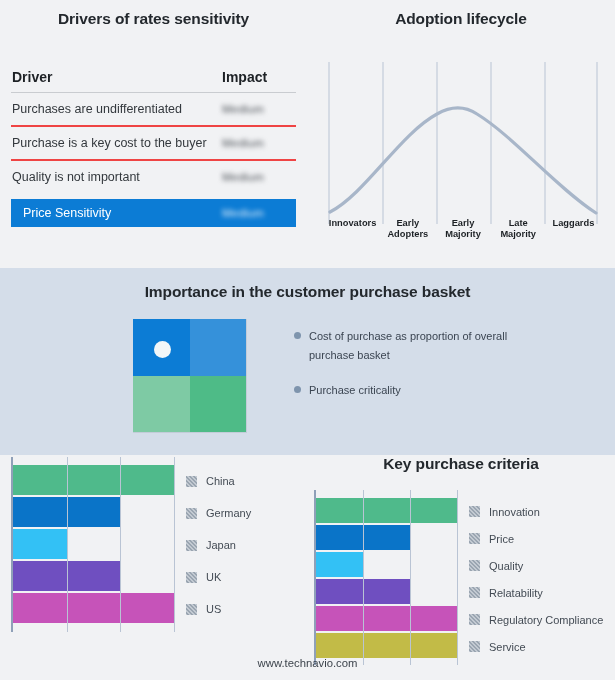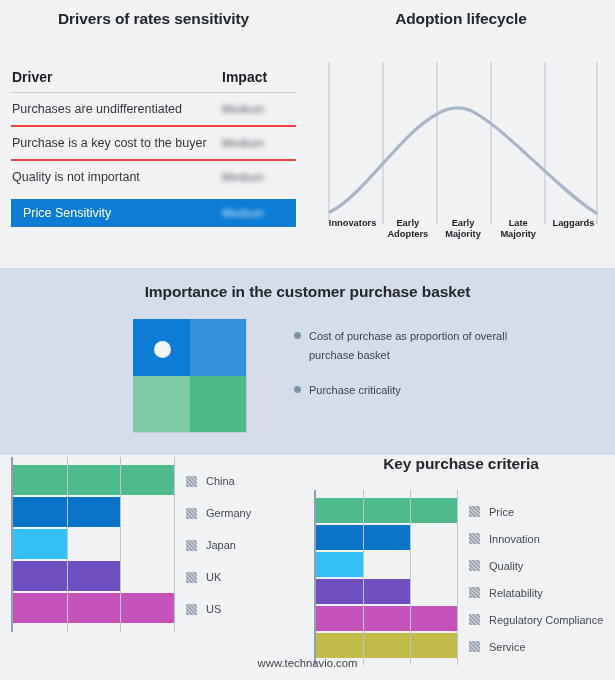--- a/index.html
+++ b/index.html
@@ -261,28 +261,28 @@
           <div class="bar" style="background: rgb(198, 83, 185); width: 141px; height: 25px;"></div>
           <div class="bar" style="background: rgb(194, 187, 71); width: 141px; height: 25px;"></div>
         </div>
     <div class="gridline" style="left: 49px;"></div>
         <div class="gridline" style="left: 96px;"></div>
         <div class="gridline" style="left: 143px;"></div>
       </div>
     <div class="leg" id="leg1">
         <div class="leg-row" style="height: 27px;">
           <span class="sw"></span>
+          <span class="leg-text">Innovation</span>
+        </div>
+        <div class="leg-row" style="height: 27px;">
+          <span class="sw"></span>
           <span class="leg-text">Price</span>
         </div>
         <div class="leg-row" style="height: 27px;">
           <span class="sw"></span>
-          <span class="leg-text">Innovation</span>
-        </div>
-        <div class="leg-row" style="height: 27px;">
-          <span class="sw"></span>
           <span class="leg-text">Quality</span>
         </div>
         <div class="leg-row" style="height: 27px;">
           <span class="sw"></span>
           <span class="leg-text">Relatability</span>
         </div>
         <div class="leg-row" style="height: 27px;">
           <span class="sw"></span>
           <span class="leg-text">Regulatory Compliance</span>
         </div>

